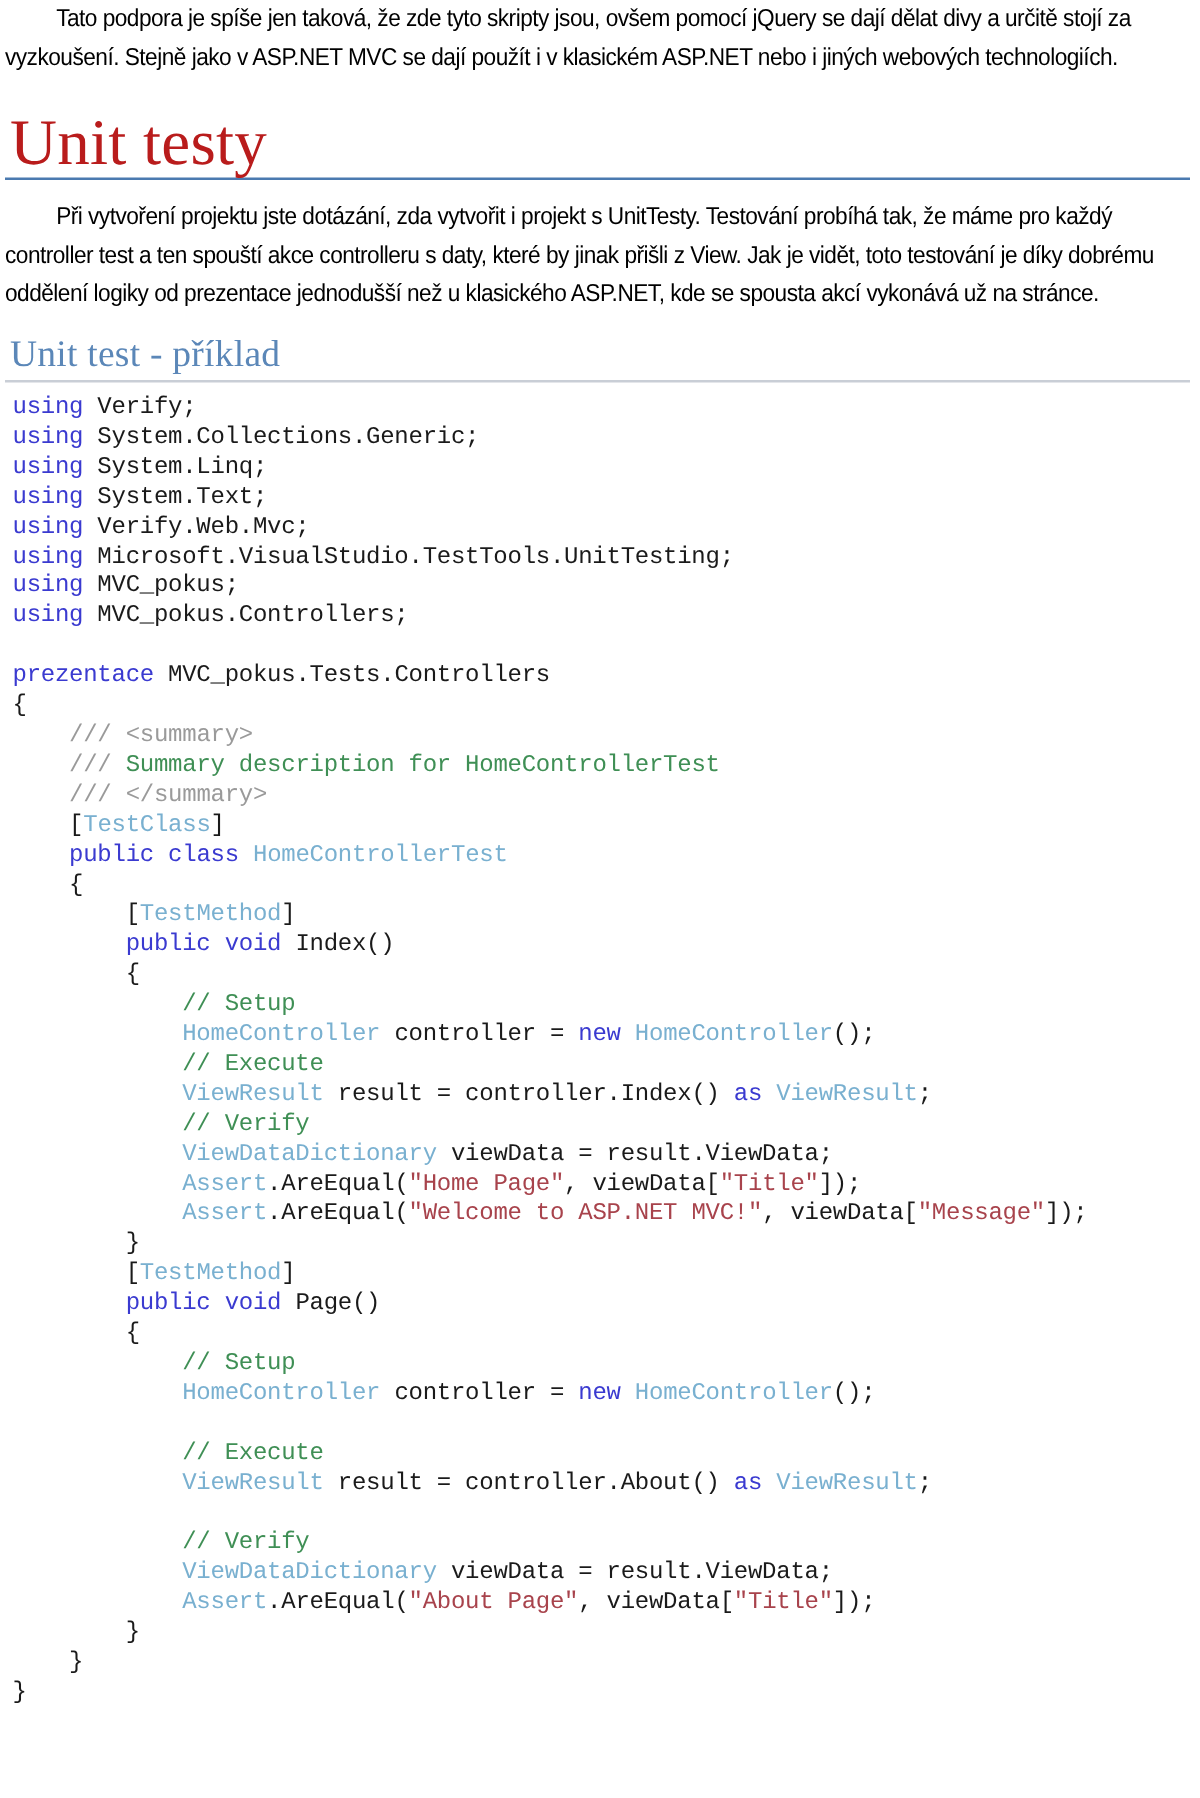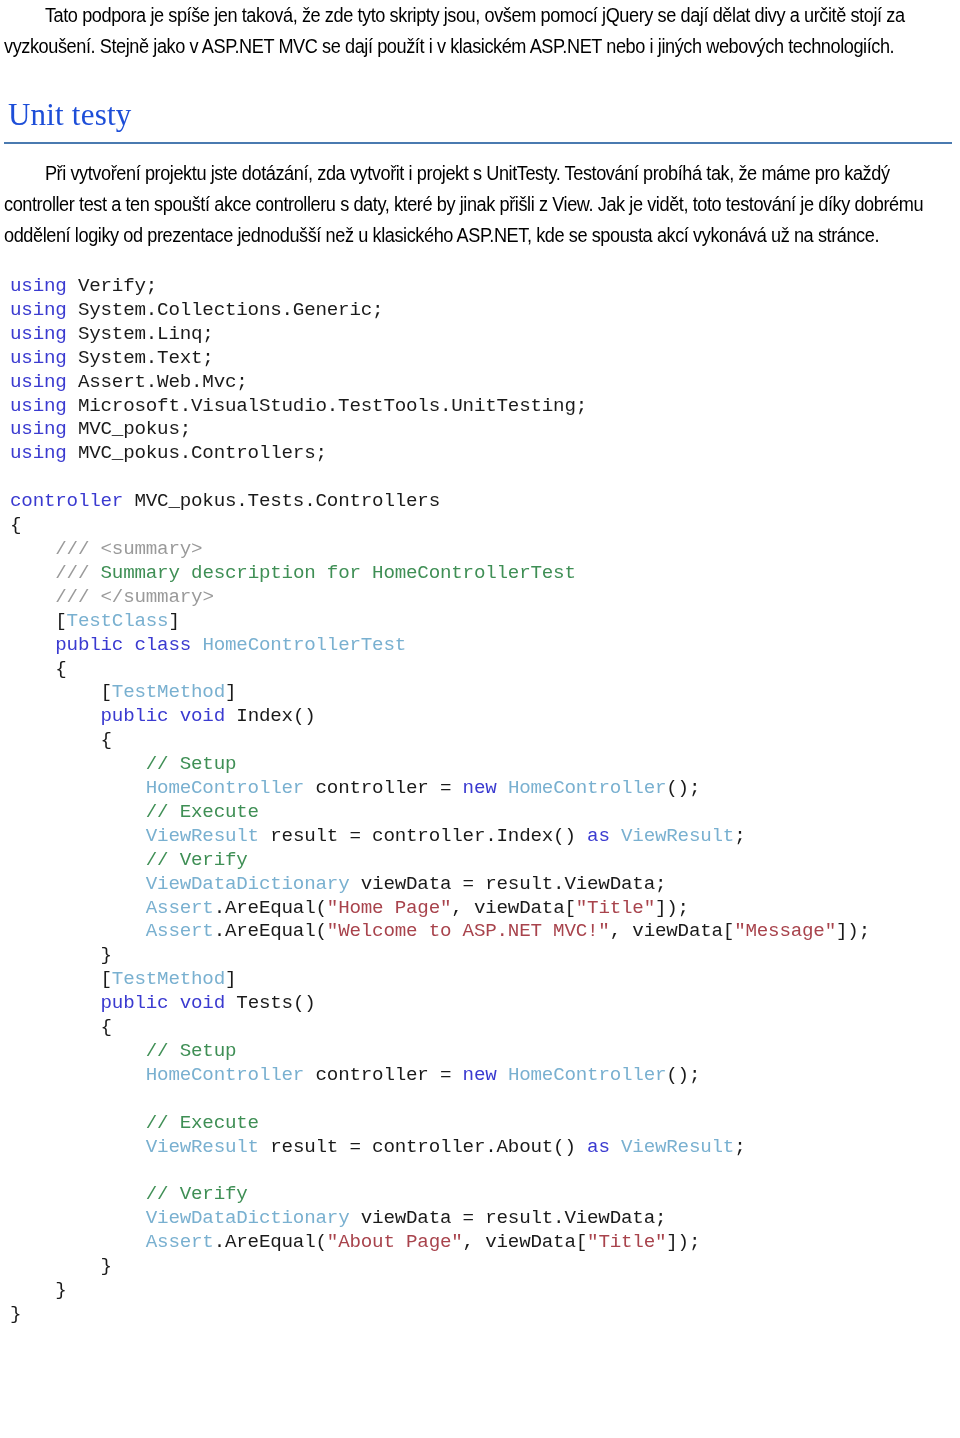--- a/index.html
+++ b/index.html
@@ -36,23 +36,23 @@
   .para .indent { display: inline-block; width: 44px; }
 
   .gap-a { height: 30px; }
   .gap-b { height: 14px; }
   .gap-c { height: 16px; }
 
   
   h1.doc-h1 {
     font-family: "Liberation Serif", serif;
     font-weight: normal;
-    font-size: 31px;
+    font-size: 52px;
     line-height: 46px;
-    color: #1d4ed8;
+    color: #b91c1c;
     margin: 0;
     padding: 0 0 4px 4px;
     border-bottom: 2px solid #4a7ab0;
     letter-spacing: 0.2px;
   }
   h2.doc-h2 {
     font-family: "Liberation Serif", serif;
     font-weight: normal;
     font-size: 30px;
     line-height: 34px;
@@ -92,52 +92,53 @@
   <div class="gap-a"></div>
 
   <h1 class="doc-h1">Unit testy</h1>
 
   <div class="gap-b"></div>
 
   <p class="para"><span class="indent"></span><span>Při vytvoření projektu jste dotázání, zda vytvořit i projekt s UnitTesty. Testování probíhá tak, že máme pro každý controller test a ten spouští akce controlleru s daty, které by jinak přišli z View. Jak je vidět, toto testování je díky dobrému oddělení logiky od prezentace jednodušší než u klasického ASP.NET, kde se spousta akcí vykonává už na stránce.</span></p>
 
   <div class="gap-c"></div>
 
+  <h2 class="doc-h2">Unit test - příklad</h2>
 
   <pre class="code"><span><span class="kw">using</span><span class="pln"> Verify;</span></span>
 <span><span class="kw">using</span><span class="pln"> System.Collections.Generic;</span></span>
 <span><span class="kw">using</span><span class="pln"> System.Linq;</span></span>
 <span><span class="kw">using</span><span class="pln"> System.Text;</span></span>
-<span><span class="kw">using</span><span class="pln"> Assert.Web.Mvc;</span></span>
+<span><span class="kw">using</span><span class="pln"> Verify.Web.Mvc;</span></span>
 <span><span class="kw">using</span><span class="pln"> Microsoft.VisualStudio.TestTools.UnitTesting;</span></span>
 <span><span class="kw">using</span><span class="pln"> MVC_pokus;</span></span>
 <span><span class="kw">using</span><span class="pln"> MVC_pokus.Controllers;</span></span>
 <span></span>
-<span><span class="kw">controller</span><span class="pln"> MVC_pokus.Tests.Controllers</span></span>
+<span><span class="kw">prezentace</span><span class="pln"> MVC_pokus.Tests.Controllers</span></span>
 <span><span class="pln">{</span></span>
 <span><span class="pln">    </span><span class="doc">///</span><span class="pln"> </span><span class="doc">&lt;summary&gt;</span></span>
 <span><span class="pln">    </span><span class="doc">///</span><span class="pln"> </span><span class="cmt">Summary description for HomeControllerTest</span></span>
 <span><span class="pln">    </span><span class="doc">///</span><span class="pln"> </span><span class="doc">&lt;/summary&gt;</span></span>
 <span><span class="pln">    [</span><span class="typ">TestClass</span><span class="pln">]</span></span>
 <span><span class="pln">    </span><span class="kw">public</span><span class="pln"> </span><span class="kw">class</span><span class="pln"> </span><span class="typ">HomeControllerTest</span></span>
 <span><span class="pln">    {</span></span>
 <span><span class="pln">        [</span><span class="typ">TestMethod</span><span class="pln">]</span></span>
 <span><span class="pln">        </span><span class="kw">public</span><span class="pln"> </span><span class="kw">void</span><span class="pln"> Index()</span></span>
 <span><span class="pln">        {</span></span>
 <span><span class="pln">            </span><span class="cmt">// Setup</span></span>
 <span><span class="pln">            </span><span class="typ">HomeController</span><span class="pln"> controller = </span><span class="kw">new</span><span class="pln"> </span><span class="typ">HomeController</span><span class="pln">();</span></span>
 <span><span class="pln">            </span><span class="cmt">// Execute</span></span>
 <span><span class="pln">            </span><span class="typ">ViewResult</span><span class="pln"> result = controller.Index() </span><span class="kw">as</span><span class="pln"> </span><span class="typ">ViewResult</span><span class="pln">;</span></span>
 <span><span class="pln">            </span><span class="cmt">// Verify</span></span>
 <span><span class="pln">            </span><span class="typ">ViewDataDictionary</span><span class="pln"> viewData = result.ViewData;</span></span>
 <span><span class="pln">            </span><span class="typ">Assert</span><span class="pln">.AreEqual(</span><span class="str">"Home Page"</span><span class="pln">, viewData[</span><span class="str">"Title"</span><span class="pln">]);</span></span>
 <span><span class="pln">            </span><span class="typ">Assert</span><span class="pln">.AreEqual(</span><span class="str">"Welcome to ASP.NET MVC!"</span><span class="pln">, viewData[</span><span class="str">"Message"</span><span class="pln">]);</span></span>
 <span><span class="pln">        }</span></span>
 <span><span class="pln">        [</span><span class="typ">TestMethod</span><span class="pln">]</span></span>
-<span><span class="pln">        </span><span class="kw">public</span><span class="pln"> </span><span class="kw">void</span><span class="pln"> Tests()</span></span>
+<span><span class="pln">        </span><span class="kw">public</span><span class="pln"> </span><span class="kw">void</span><span class="pln"> Page()</span></span>
 <span><span class="pln">        {</span></span>
 <span><span class="pln">            </span><span class="cmt">// Setup</span></span>
 <span><span class="pln">            </span><span class="typ">HomeController</span><span class="pln"> controller = </span><span class="kw">new</span><span class="pln"> </span><span class="typ">HomeController</span><span class="pln">();</span></span>
 <span></span>
 <span><span class="pln">            </span><span class="cmt">// Execute</span></span>
 <span><span class="pln">            </span><span class="typ">ViewResult</span><span class="pln"> result = controller.About() </span><span class="kw">as</span><span class="pln"> </span><span class="typ">ViewResult</span><span class="pln">;</span></span>
 <span></span>
 <span><span class="pln">            </span><span class="cmt">// Verify</span></span>
 <span><span class="pln">            </span><span class="typ">ViewDataDictionary</span><span class="pln"> viewData = result.ViewData;</span></span>
 <span><span class="pln">            </span><span class="typ">Assert</span><span class="pln">.AreEqual(</span><span class="str">"About Page"</span><span class="pln">, viewData[</span><span class="str">"Title"</span><span class="pln">]);</span></span>

